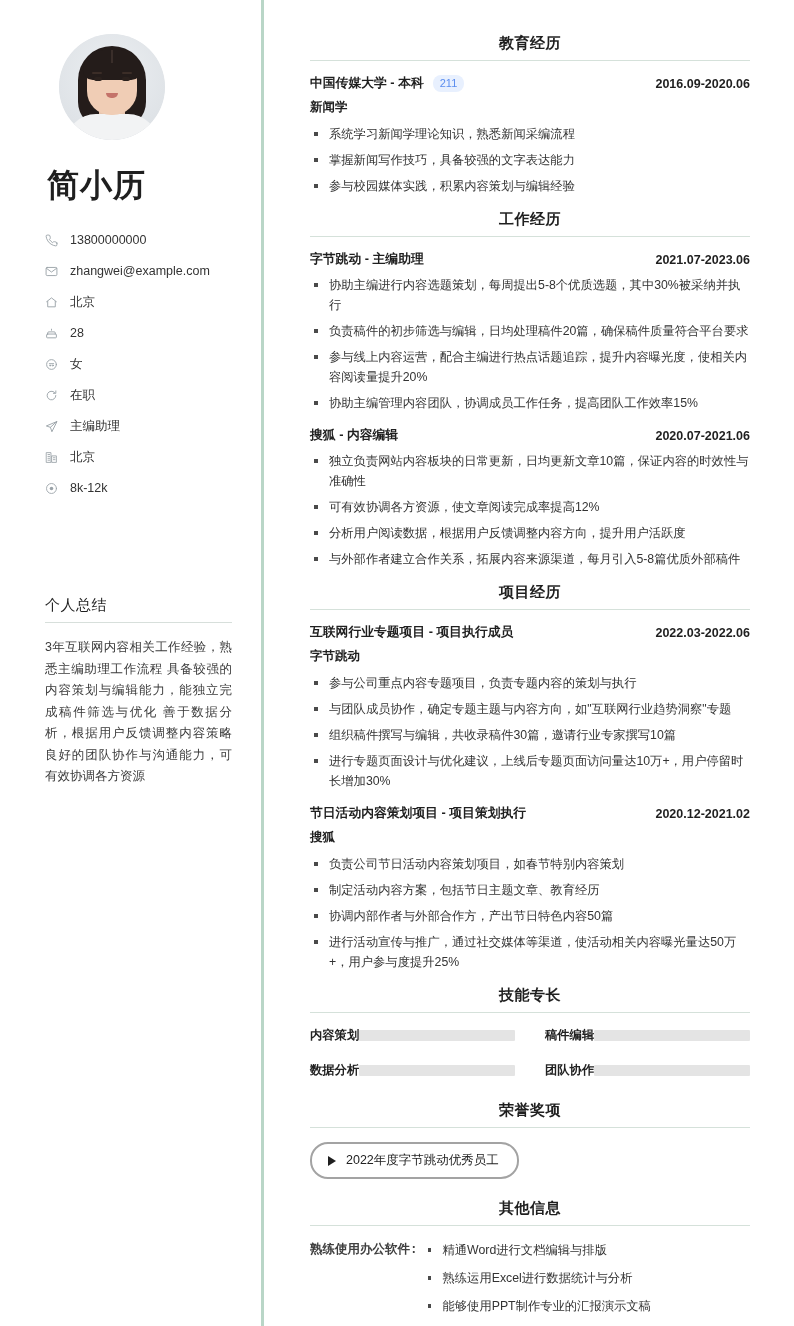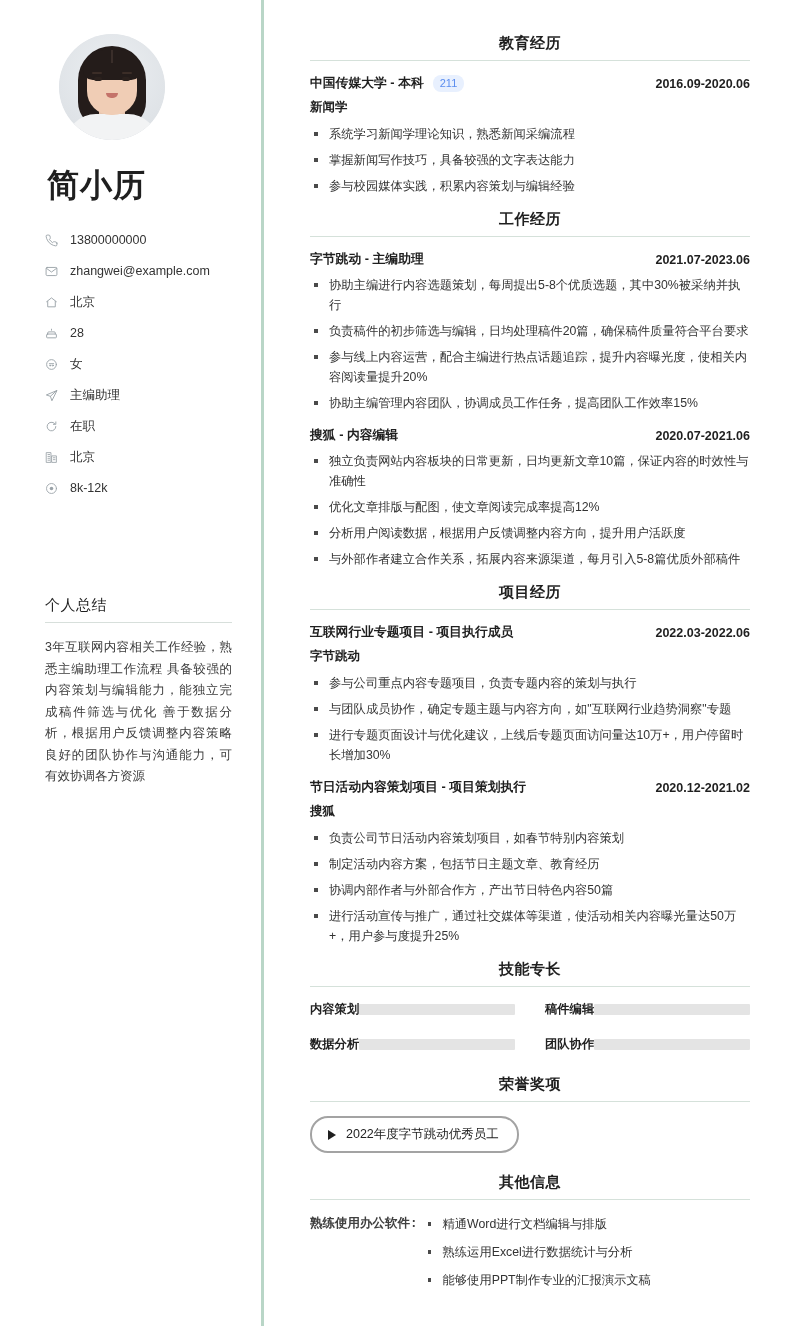--- a/index.html
+++ b/index.html
@@ -333,35 +333,35 @@
               <circle cx="9.5" cy="14" r="1"></circle>
               <circle cx="14.5" cy="14" r="1"></circle>
             </svg>
         </span>
         <span class="contact-text">女</span>
       </div>
 
       <div class="contact-row">
         <span class="contact-icon">
           <svg width="13" height="13" viewBox="0 0 24 24" fill="none" stroke="currentColor" stroke-width="1.7" stroke-linecap="round" stroke-linejoin="round">
+              <path d="M20 12a8 8 0 1 1-2.4-5.7"></path>
+              <path d="M20 3.5V8h-4.5"></path>
+            </svg>
+        </span>
+        <span class="contact-text">在职</span>
+      </div>
+
+      <div class="contact-row">
+        <span class="contact-icon">
+          <svg width="13" height="13" viewBox="0 0 24 24" fill="none" stroke="currentColor" stroke-width="1.7" stroke-linecap="round" stroke-linejoin="round">
               <path d="M21.5 3 2.5 11l7.5 2.5L12.5 21z"></path>
               <path d="M10 13.5 21.5 3"></path>
             </svg>
         </span>
         <span class="contact-text">主编助理</span>
-      </div>
-
-      <div class="contact-row">
-        <span class="contact-icon">
-          <svg width="13" height="13" viewBox="0 0 24 24" fill="none" stroke="currentColor" stroke-width="1.7" stroke-linecap="round" stroke-linejoin="round">
-              <path d="M20 12a8 8 0 1 1-2.4-5.7"></path>
-              <path d="M20 3.5V8h-4.5"></path>
-            </svg>
-        </span>
-        <span class="contact-text">在职</span>
       </div>
 
       <div class="contact-row">
         <span class="contact-icon">
           <svg width="13" height="13" viewBox="0 0 24 24" fill="none" stroke="currentColor" stroke-width="1.6" stroke-linecap="round" stroke-linejoin="round">
               <rect x="3" y="3" width="8" height="18"></rect>
               <rect x="13" y="9" width="8" height="12"></rect>
               <path d="M5.5 6.5h3M5.5 10h3M5.5 13.5h3M5.5 17h3M15.5 12.5h3M15.5 16h3"></path>
             </svg>
         </span>
@@ -429,40 +429,41 @@
         </ul>
       </div>
 
       <div class="entry">
         <div class="entry-top">
           <div class="entry-title">搜狐 - 内容编辑</div>
           <div class="entry-date">2020.07-2021.06</div>
         </div>
         <ul class="bullets">
           <li>独立负责网站内容板块的日常更新，日均更新文章10篇，保证内容的时效性与准确性</li>
-          <li>优化文章排版与配图，使文章阅读完成率提高12%</li>
+          <li>可有效协调各方资源，使文章阅读完成率提高12%</li>
           <li>分析用户阅读数据，根据用户反馈调整内容方向，提升用户活跃度</li>
           <li>与外部作者建立合作关系，拓展内容来源渠道，每月引入5-8篇优质外部稿件</li>
         </ul>
       </div>
     </section>
 
     <section class="sec">
       <div class="sec-head">项目经历</div>
       <div class="sec-rule"></div>
 
       <div class="entry">
         <div class="entry-top">
           <div class="entry-title">互联网行业专题项目 - 项目执行成员</div>
           <div class="entry-date">2022.03-2022.06</div>
         </div>
         <div class="entry-sub">字节跳动</div>
         <ul class="bullets">
           <li>参与公司重点内容专题项目，负责专题内容的策划与执行</li>
           <li>与团队成员协作，确定专题主题与内容方向，如"互联网行业趋势洞察"专题</li>
+          <li>组织稿件撰写与编辑，共收录稿件30篇，邀请行业专家撰写10篇</li>
           <li>进行专题页面设计与优化建议，上线后专题页面访问量达10万+，用户停留时长增加30%</li>
         </ul>
       </div>
 
       <div class="entry">
         <div class="entry-top">
           <div class="entry-title">节日活动内容策划项目 - 项目策划执行</div>
           <div class="entry-date">2020.12-2021.02</div>
         </div>
         <div class="entry-sub">搜狐</div>

